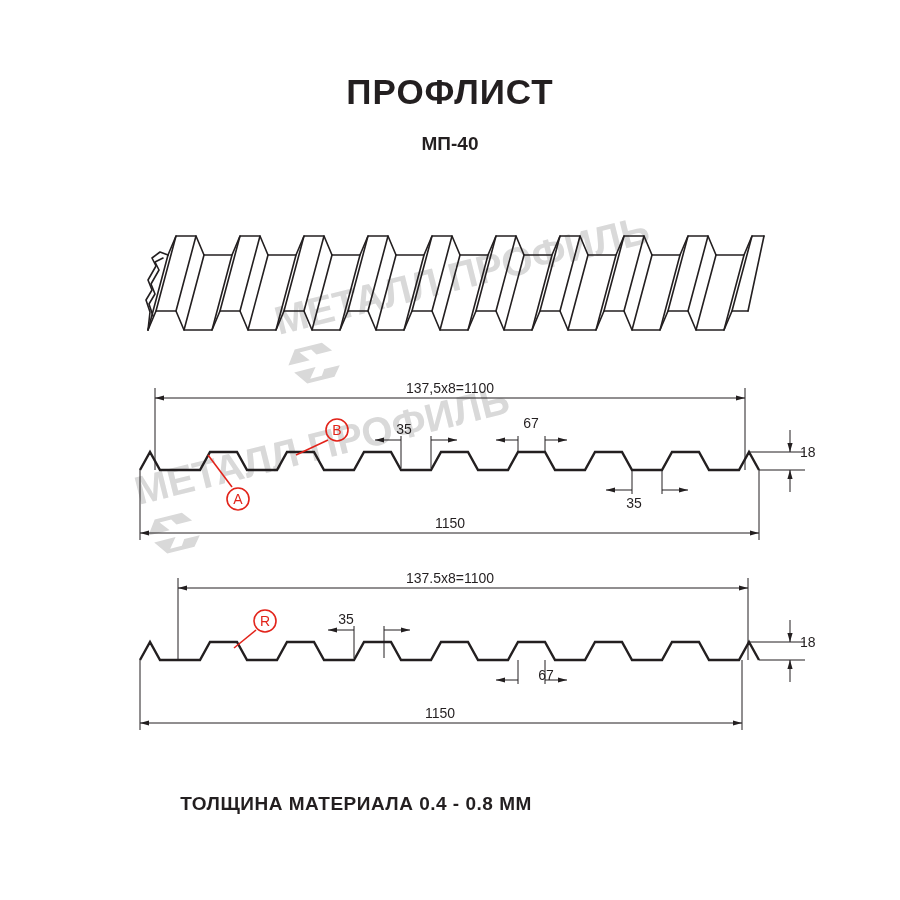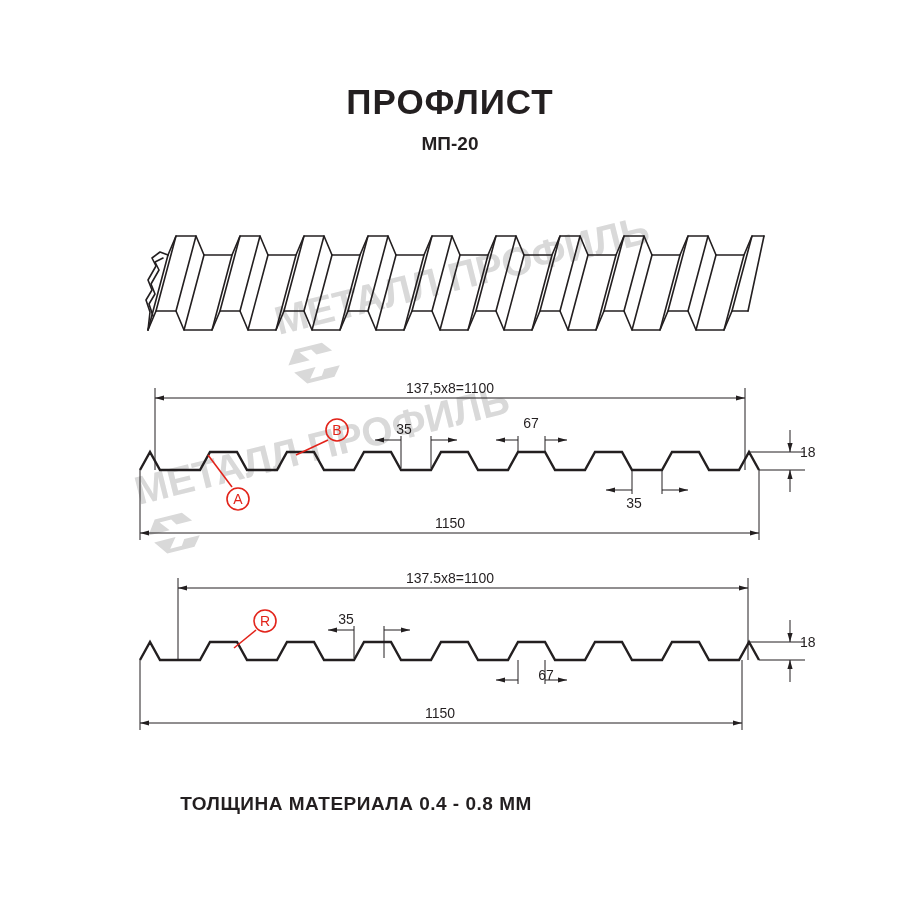--- a/index.html
+++ b/index.html
@@ -14,21 +14,21 @@
     color: #231f20;
     position: relative;
     overflow: hidden;
   }
   .page {
     position: absolute;
     inset: 0;
   }
   .title {
     position: absolute;
-    top: 82px;
+    top: 72px;
     left: 0;
     width: 900px;
     text-align: center;
     font-size: 35px;
     font-weight: bold;
     letter-spacing: 1px;
     color: #231f20;
   }
   .subtitle {
     position: absolute;
@@ -80,21 +80,21 @@
     transform: rotate(-14deg);
     transform-origin: left top;
   }
 </style>
 </head>
 <body>
 
 <div class="page">
 
   <div class="title">ПРОФЛИСТ</div>
-  <div class="subtitle">МП-20</div>
+  <div class="subtitle">МП-40</div>
 
   <div class="wm wm1">МЕТАЛЛ ПРОФИЛЬ</div>
   <div class="wm wm2">МЕТАЛЛ ПРОФИЛЬ</div>
 
   <svg class="layer" viewBox="0 0 900 900">
     <defs>
       <marker id="arrL" markerWidth="10" markerHeight="8" refX="9" refY="4" orient="auto">
         <path d="M9,4 L0,1.4 L0,6.6 Z" fill="#231f20"></path>
       </marker>
       <marker id="arrR" markerWidth="10" markerHeight="8" refX="1" refY="4" orient="auto">

